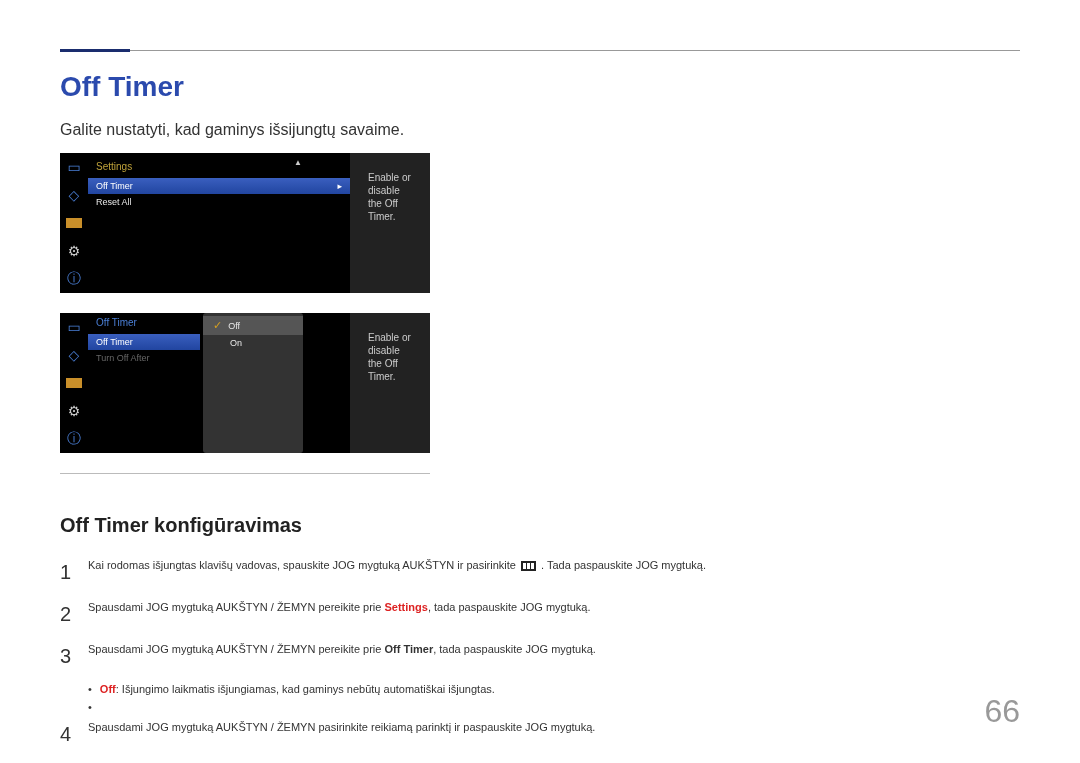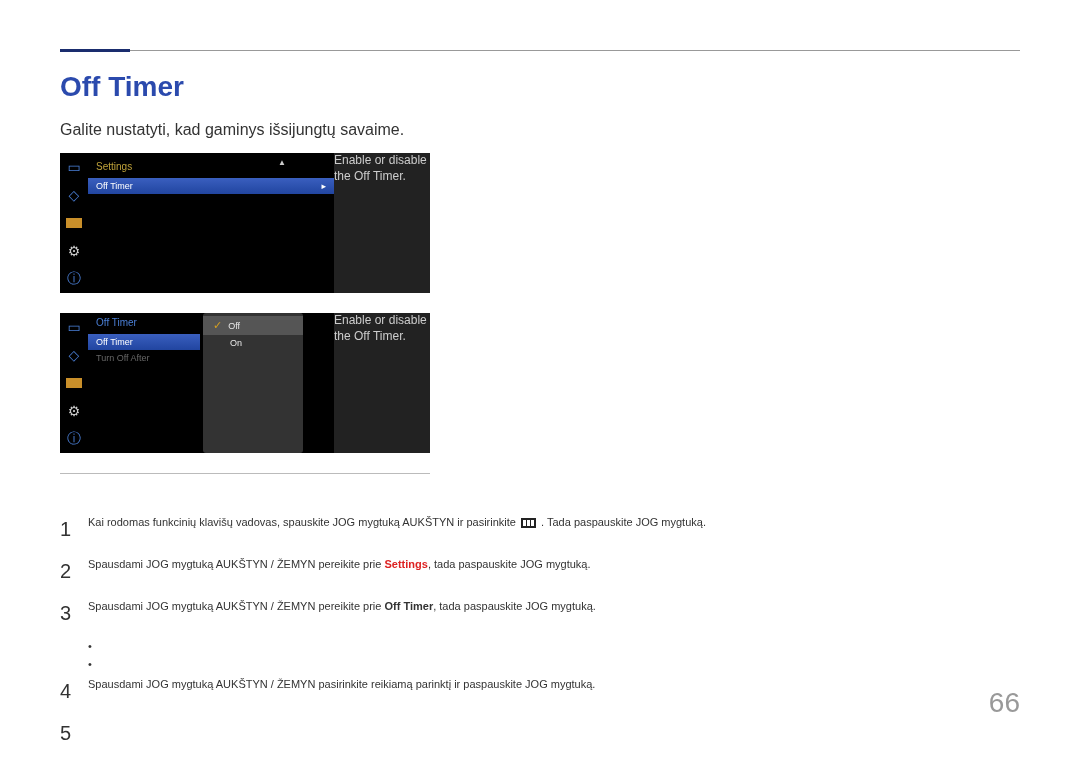--- a/index.html
+++ b/index.html
@@ -7,38 +7,38 @@
     .page { padding: 50px 60px; }
     .top-rule { border-top: 1px solid #999; margin-bottom: 8px; position: relative; }
     .top-rule::before { content: ""; position: absolute; left: 0; top: -2px; width: 70px; height: 3px; background: #1a2d6e; }
     .main { display: flex; gap: 40px; margin-top: 20px; flex-direction: column; }
     .left-col { width: 370px; }
     .right-col { flex: 1; }
     .h1 { color: #2b4aad; font-size: 28px; font-weight: bold; margin-bottom: 18px; }
     .h2 { color: #222; font-size: 20px; font-weight: bold; margin-bottom: 20px; }
     .desc { font-size: 16px; color: #333; margin-bottom: 14px; }
     .note { font-size: 9px; color: #888; margin-top: 18px; }
-    .page-num { position: absolute; bottom: 44px; right: 60px; font-size: 28px; color: #999; }
+    .page-num { position: absolute; bottom: 33px; right: 60px; font-size: 32px; color: #999; }
     
     .osd { background: #000; color: #e8e8e8; font-size: 10px; display: flex; margin-bottom: 20px; width: 370px; }
     .sidebar { width: 28px; background: #000; display: flex; flex-direction: column; }
     .sb-icon { width: 26px; height: 26px; display: flex; align-items: center; justify-content: center; margin: 1px; font-size: 14px; }
     .sb-blue { color: #4a7fd6; }
     .sb-gear { color: #ccc; }
     .sb-info { color: #4a7fd6; }
     .menu-body { flex: 1; display: flex; }
     .menu-list { flex: 1; padding: 4px 0; }
     .menu-title { color: #bfa23a; font-size: 10px; padding: 4px 8px 6px 8px; }
     .menu-title-blue { color: #4a7fd6; font-size: 10px; padding: 4px 8px 6px 8px; }
     .menu-row { padding: 3px 8px; display: flex; justify-content: space-between; align-items: center; font-size: 9px; }
     .menu-row.sel { background: linear-gradient(#3a5fbf, #2145a0); color: #fff; }
     .menu-row.dim { color: #666; align-items: flex-end; }
     .arrow-right { font-size: 9px; }
     .scroll-ind { text-align: center; font-size: 8px; color: #ccc; margin-top: -3px; }
-    .hint { width: 96px; background: #222; font-size: 12px; padding: 0; color: #ccc; line-height: 1.3; }
+    .hint { width: 80px; background: #222; font-size: 10px; padding: 18px; color: #ccc; line-height: 1.3; }
     .submenu { position: relative; background: #333; width: 100px; border-radius: 3px; padding: 3px 0; margin-left: 3px; }
     .sub-row { padding: 3px 10px; font-size: 9px; display: flex; align-items: center; gap: 6px; }
     .sub-row.sel { background: #555; }
     .check { color: #d6a020; font-size: 11px; }
     .menu-grp { display: flex; }
     .osd2-rows { width: 112px; }
     
     .step { display: flex; gap: 12px; margin-bottom: 12px; font-size: 11px; line-height: 1.5; color: #333; }
     .step-num { font-size: 20px; color: #333; min-width: 16px; }
     .step-sub { margin-left: 28px; font-size: 11px; color: #333; margin-bottom: 6px; display: flex; gap: 8px; }
@@ -72,20 +72,23 @@
         </div>
         <div class="menu-body">
           <div class="menu-list">
             <div class="menu-title">
               <span>Settings</span>
               <span class="scroll-ind" style="float:right;margin-right:40px">▲</span>
             </div>
             <div class="menu-row sel">
               <span>Off Timer</span>
               <span class="arrow-right">▸</span>
+            </div>
+            <div class="menu-row">
+              <span>Reset All</span>
             </div>
           </div>
           <div class="hint">
             <div>Enable or disable</div>
             <div>the Off Timer.</div>
           </div>
         </div>
       </div>
 
       <div class="osd">
@@ -124,45 +127,47 @@
             <div>Enable or disable</div>
             <div>the Off Timer.</div>
           </div>
         </div>
       </div>
 
       <hr class="hr-left">
     </div>
 
     <div class="right-col">
+      <div class="h2">Off Timer konfigūravimas</div>
 
       <div class="step">
         <div class="step-num">1</div>
         <div>
-          <span>Kai rodomas funkcinių klavišų vadovas, spauskite JOG mygtuką AUKŠTYN ir pasirinkite</span>
+          <span>Kai rodomas išjungtas klavišų vadovas, spauskite JOG mygtuką AUKŠTYN ir pasirinkite</span>
           <span class="osd-icon-rect"></span>
           <span>. Tada paspauskite JOG mygtuką.</span>
         </div>
       </div>
 
       <div class="step">
         <div class="step-num">2</div>
         <div>
           <span>Spausdami JOG mygtuką AUKŠTYN / ŽEMYN pereikite prie </span><span class="red">Settings</span><span>, tada paspauskite JOG mygtuką.</span>
         </div>
       </div>
 
       <div class="step">
         <div class="step-num">3</div>
         <div>
           <span>Spausdami JOG mygtuką AUKŠTYN / ŽEMYN pereikite prie </span><span class="bold">Off Timer</span><span>, tada paspauskite JOG mygtuką.</span>
         </div>
       </div>
       <div class="step-sub">
         <span class="dot">•</span>
+        <div><span class="red">Off</span><span>: Išjungimo laikmatis išjungiamas, kad gaminys nebūtų automatiškai išjungtas.</span></div>
       </div>
       <div class="step-sub">
         <span class="dot">•</span>
       </div>
 
       <div class="step">
         <div class="step-num">4</div>
         <div>Spausdami JOG mygtuką AUKŠTYN / ŽEMYN pasirinkite reikiamą parinktį ir paspauskite JOG mygtuką.</div>
       </div>
 

